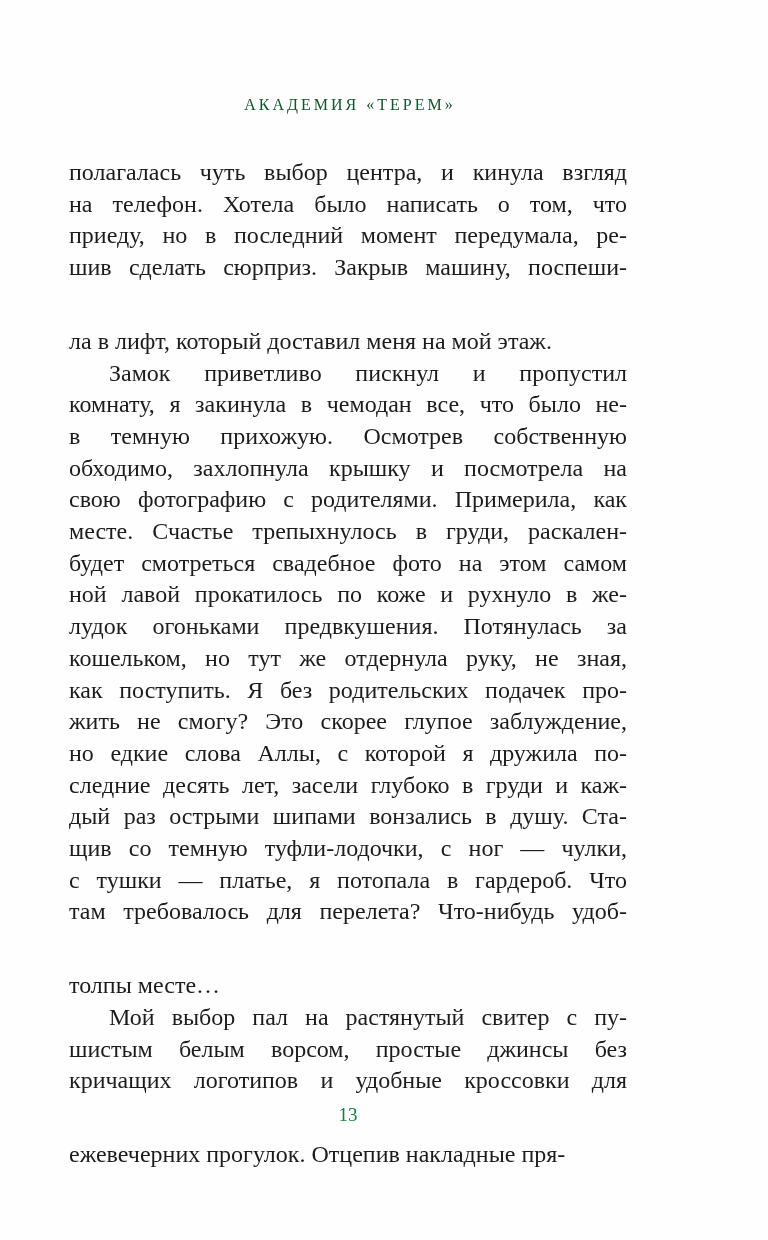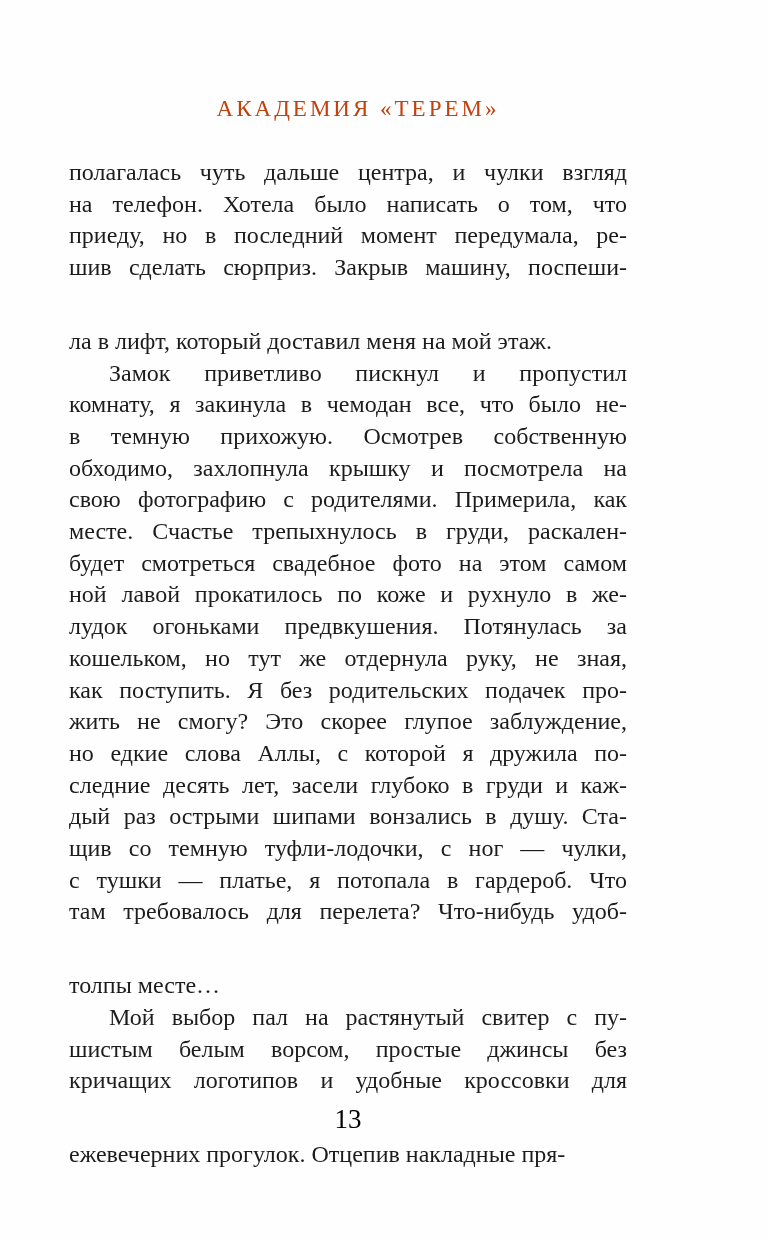--- a/index.html
+++ b/index.html
@@ -13,26 +13,26 @@
     width: 768px;
     height: 1240px;
     background: #fefefe;
     font-family: "Liberation Serif", "DejaVu Serif", serif;
     color: #1c1c1c;
     overflow: hidden;
   }
   .running-header {
     position: absolute;
     top: 96px;
-    left: 79px;
+    left: 71px;
     width: 558px;
     text-align: center;
-    font-size: 23px;
+    font-size: 16px;
     letter-spacing: 3px;
-    color: #c2410c;
+    color: #14532d;
     font-variant: normal;
   }
   .text-block {
     position: absolute;
     top: 157px;
     left: 69px;
     width: 558px;
     font-size: 24px;
     line-height: 31.7px;
   }
@@ -50,33 +50,33 @@
   }
   .line.indent {
     text-indent: 40px;
   }
   .page-number {
     position: absolute;
     top: 1104px;
     left: 69px;
     width: 558px;
     text-align: center;
-    font-size: 27px;
-    color: #000000;
+    font-size: 19px;
+    color: #15803d;
   }
 </style>
 </head>
 <body>
 
 <div class="book-page">
   <div class="running-header">АКАДЕМИЯ «ТЕРЕМ»</div>
 
   <div class="text-block">
       <div class="para">
-        <div class="line">полагалась чуть дальше центра, и чулки взгляд</div>
+        <div class="line">полагалась чуть выбор центра, и кинула взгляд</div>
         <div class="line">на телефон. Хотела было написать о том, что</div>
         <div class="line">приеду, но в последний момент передумала, ре-</div>
         <div class="line">шив сделать сюрприз. Закрыв машину, поспеши-</div>
         <div class="line last">ла в лифт, который доставил меня на мой этаж.</div>
       </div>
       <div class="para">
         <div class="line indent">Замок приветливо пискнул и пропустил</div>
         <div class="line">комнату, я закинула в чемодан все, что было не-</div>
         <div class="line">в темную прихожую. Осмотрев собственную</div>
         <div class="line">обходимо, захлопнула крышку и посмотрела на</div>

